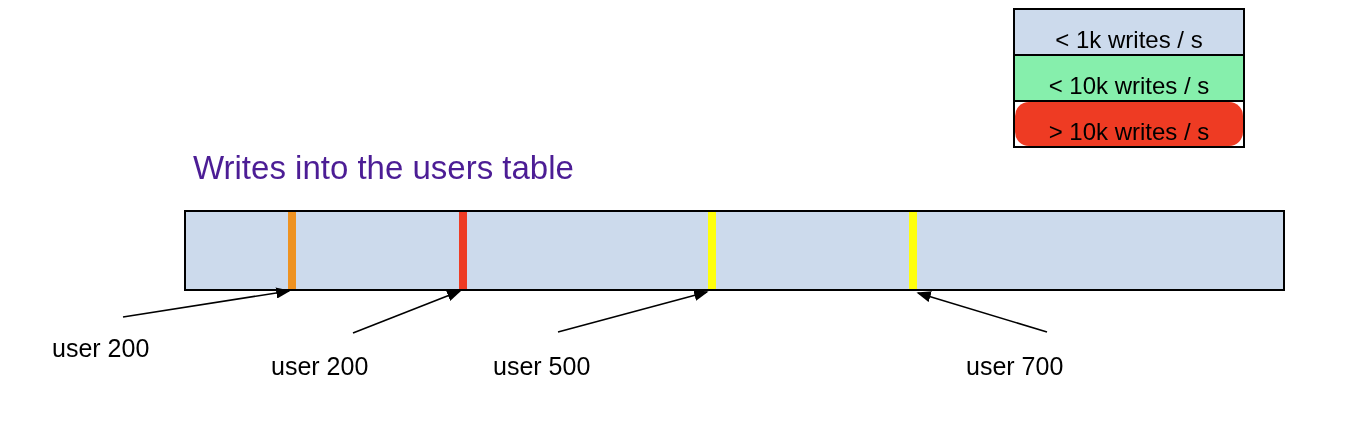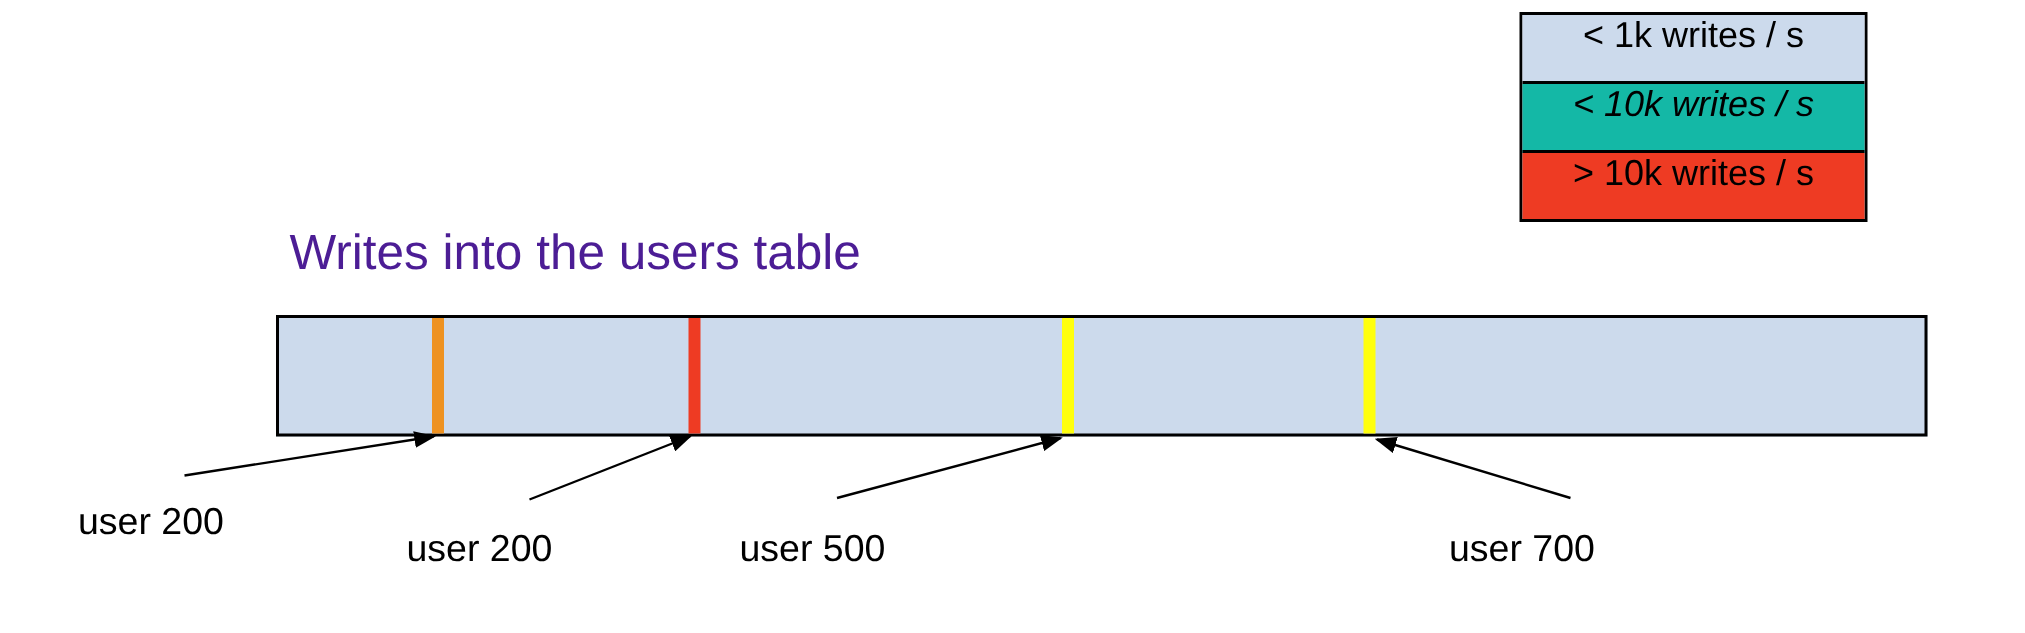--- a/index.html
+++ b/index.html
@@ -30,24 +30,24 @@
     left: 1013px;
     top: 8px;
     width: 228px;
     border: 2px solid #000000;
     box-sizing: content-box;
   }
   .legend-row {
     height: 44px;
     border-bottom: 2px solid #000000;
     display: flex;
-    align-items: flex-start;
+    align-items: flex-end;
     justify-content: center;
   }
-  .legend-row:last-child { border-bottom: none; }
+  .legend-row:last-child { border-bottom: none; border-radius: 14px; }
   .legend-label {
     font-size: 24px;
     white-space: nowrap;
   }
   .hash-bar {
     position: absolute;
     left: 184px;
     top: 210px;
     width: 1097px;
     height: 77px;
@@ -82,21 +82,21 @@
 <body>
 
 <div class="canvas">
 
   <div class="diagram-title">Writes into the users table</div>
 
   <div class="legend">
     <div class="legend-row" style="background-color: rgb(204, 218, 236);">
       <span class="legend-label">&lt; 1k writes / s</span>
     </div>
-    <div class="legend-row" style="background-color: #14b8a6; font-style: italic;">
+    <div class="legend-row" style="background-color: #86efac;">
       <span class="legend-label">&lt; 10k writes / s</span>
     </div>
     <div class="legend-row" style="background-color: rgb(238, 59, 35);">
       <span class="legend-label">&gt; 10k writes / s</span>
     </div>
   </div>
 
   <div class="hash-bar" style="background-color: rgb(204, 218, 236); border-color: rgb(0, 0, 0);">
     <div class="marker" style="left: calc(9.66% - 4px); background-color: rgb(238, 146, 33);"></div>
     <div class="marker" style="left: calc(25.25% - 4px); background-color: rgb(238, 59, 35);"></div>

